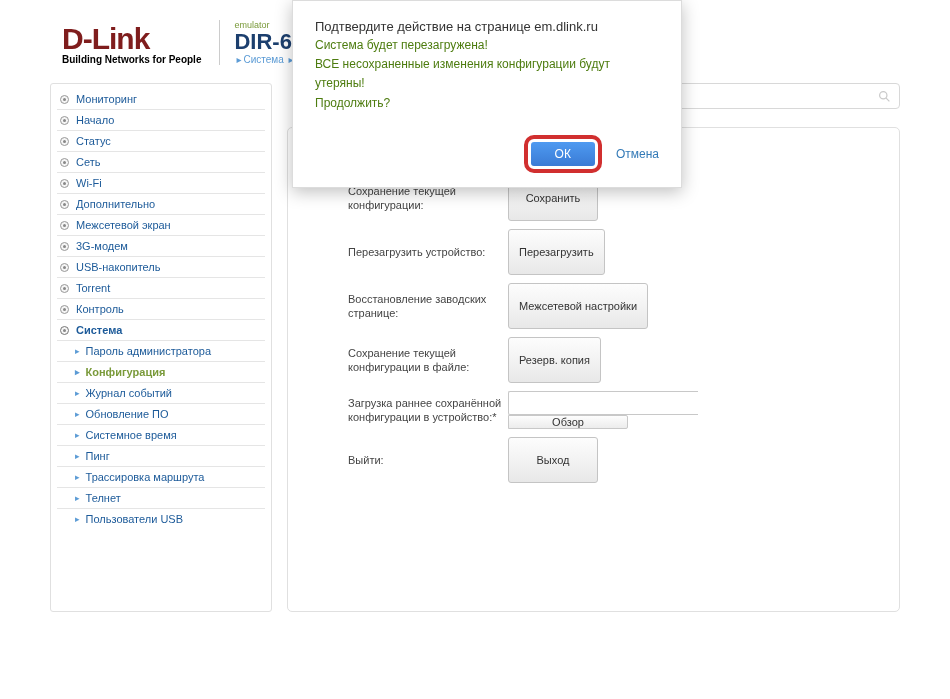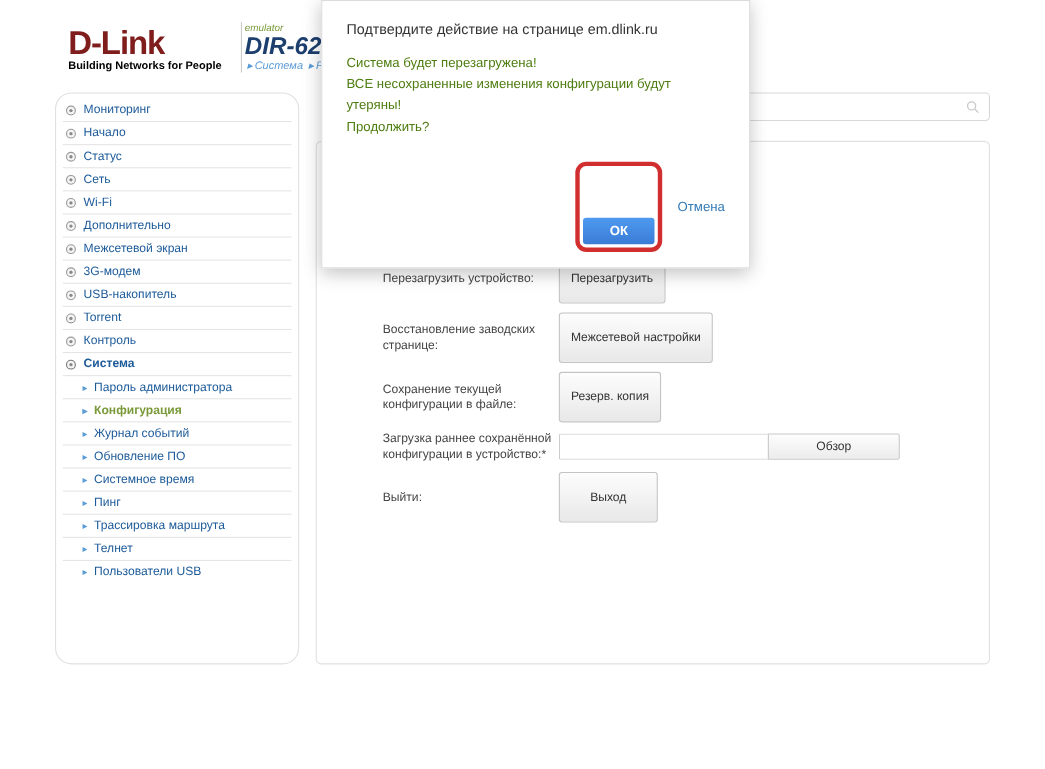--- a/index.html
+++ b/index.html
@@ -2,57 +2,57 @@
 <html><head>
   <meta charset="utf-8">
   <style>
     * { box-sizing: border-box; margin: 0; padding: 0; }
     body { font-family: Verdana, Arial, sans-serif; font-size: 12px; background: #fff; color: #333; width: 950px; height: 699px; overflow: hidden; position: relative; }
     .page { padding: 0 50px; }
     .header { display: flex; align-items: flex-end; padding: 20px 0 10px 12px; }
     .logo-block { display: flex; flex-direction: column; }
     .logo-main { font-family: Arial Black, Arial, sans-serif; font-size: 30px; font-weight: 900; color: #7f1d1d; letter-spacing: -1px; line-height: 1; }
     .logo-sub { font-size: 10px; color: #000; font-weight: bold; }
-    .model-block { margin-left: 18px; border-left: 1px solid #ccc; padding-left: 2px; font-style: italic; }
+    .model-block { margin-left: 18px; border-left: 1px solid #ccc; padding-left: 14px; }
     .model-emu { font-size: 9px; color: #7a9a3a; }
     .model-name { font-size: 22px; font-weight: bold; color: #1c3f6e; line-height: 1.1; }
     .breadcrumb { font-size: 10px; color: #5b9bd5; }
     .breadcrumb .arrow { color: #5b9bd5; margin: 0 2px; }
     .container { display: flex; gap: 15px; margin-top: 8px; }
-    .sidebar { width: 222px; border: 1px solid #e0e0e0; border-radius: 15px; padding: 5px 6px; }
+    .sidebar { width: 222px; border: 1px solid #e0e0e0; border-radius: 3px; padding: 5px 6px; }
     .nav-item, .nav-sub-item { display: flex; align-items: center; border-bottom: 1px solid #e5e5e5; padding: 4px 3px; font-size: 11px; color: #1c5a99; cursor: pointer; }
     .nav-item:last-child, .nav-sub-item:last-child { border-bottom: none; }
     .nav-item .bullet { width: 9px; height: 9px; border: 1px solid #999; border-radius: 50%; background: #f5f5f5; margin-right: 7px; flex-shrink: 0; position: relative; }
     .nav-item .bullet::after { content: ""; position: absolute; width: 3px; height: 3px; background: #888; border-radius: 50%; left: 2px; top: 2px; }
     .nav-item.expanded { color: #1c5a99; font-weight: bold; }
     .nav-item.expanded .bullet { border-color: #777; }
     .nav-sub-item { padding-left: 18px; }
     .nav-sub-item .sub-arrow { color: #5b9bd5; margin-right: 6px; font-size: 9px; }
     .nav-sub-item.active { color: #7a9a3a; font-weight: bold; }
     .main { flex: 1; }
     .search-row { display: flex; justify-content: flex-end; margin-bottom: 18px; }
     .search-box { width: 530px; height: 26px; border: 1px solid #d8d8d8; border-radius: 4px; display: flex; align-items: center; justify-content: flex-end; padding-right: 8px; background: #fff; }
     .search-icon { width: 13px; height: 13px; opacity: 0.45; }
     .page-title { font-size: 18px; font-weight: bold; color: #1c3f6e; margin: 0 0 14px 36px; }
     .form-rows { margin-left: 52px; width: 520px; }
     .form-row { display: flex; align-items: center; margin-bottom: 8px; font-size: 11px; }
     .form-label { width: 160px; color: #444; line-height: 1.3; }
     .btn { background: linear-gradient(#fdfdfd,#e8e8e8); border: 1px solid #c4c4c4; border-radius: 3px; font-size: 11px; padding: 16px 10px; color: #333; cursor: pointer; min-width: 90px; text-align: center; }
     .btn.wide { min-width: 130px; }
-    .file-row { display: flex; align-items: stretch; }
+    .file-row { display: flex; align-items: stretch; flex-direction: column; }
     .file-input { width: 190px; height: 24px; border: 1px solid #c8c8c8; border-right: none; background: #fff; border-radius: 2px 0 0 2px; }
     .file-btn { border: 1px solid #c8c8c8; background: linear-gradient(#fdfdfd,#ececec); width: 120px; font-size: 11px; display: flex; align-items: center; justify-content: center; border-radius: 0 2px 2px 0; cursor: pointer; }
     .content-panel { border: 1px solid #e0e0e0; border-radius: 5px; padding: 12px 8px 120px 8px; min-height: 360px; }
     
     .dialog { position: absolute; left: 292px; top: 0; width: 390px; background: #fff; border: 1px solid #dcdcdc; box-shadow: 0 4px 16px rgba(0,0,0,0.25); z-index: 50; padding: 18px 22px 14px 22px; }
-    .dialog-title { font-size: 13px; color: #333; margin-bottom: 14px; }
+    .dialog-title { font-size: 13px; color: #333; margin-bottom: 2px; }
     .dialog-body { font-size: 12px; color: #4d7c0f; line-height: 1.6; }
     .dialog-actions { display: flex; justify-content: flex-end; align-items: center; gap: 14px; margin-top: 22px; }
     .ok-wrap { border: 4px solid #d12f2f; border-radius: 10px; padding: 3px; display: inline-block; }
-    .ok-btn { background: linear-gradient(#4e9af1,#3a7bd5); color: #fff; border: none; border-radius: 3px; padding: 5px 24px; font-size: 12px; font-weight: bold; cursor: pointer; margin-top: 44px; }
+    .ok-btn { background: linear-gradient(#4e9af1,#3a7bd5); color: #fff; border: none; border-radius: 3px; padding: 5px 24px; font-size: 12px; font-weight: normal; cursor: pointer; }
     .cancel-link { color: #337ab7; font-size: 12px; cursor: pointer; }
   </style>
 </head>
 <body>
 
 <div class="page">
   <div class="header">
     <div class="logo-block">
       <div class="logo-main">D-Link</div>
       <div class="logo-sub">Building Networks for People</div>

